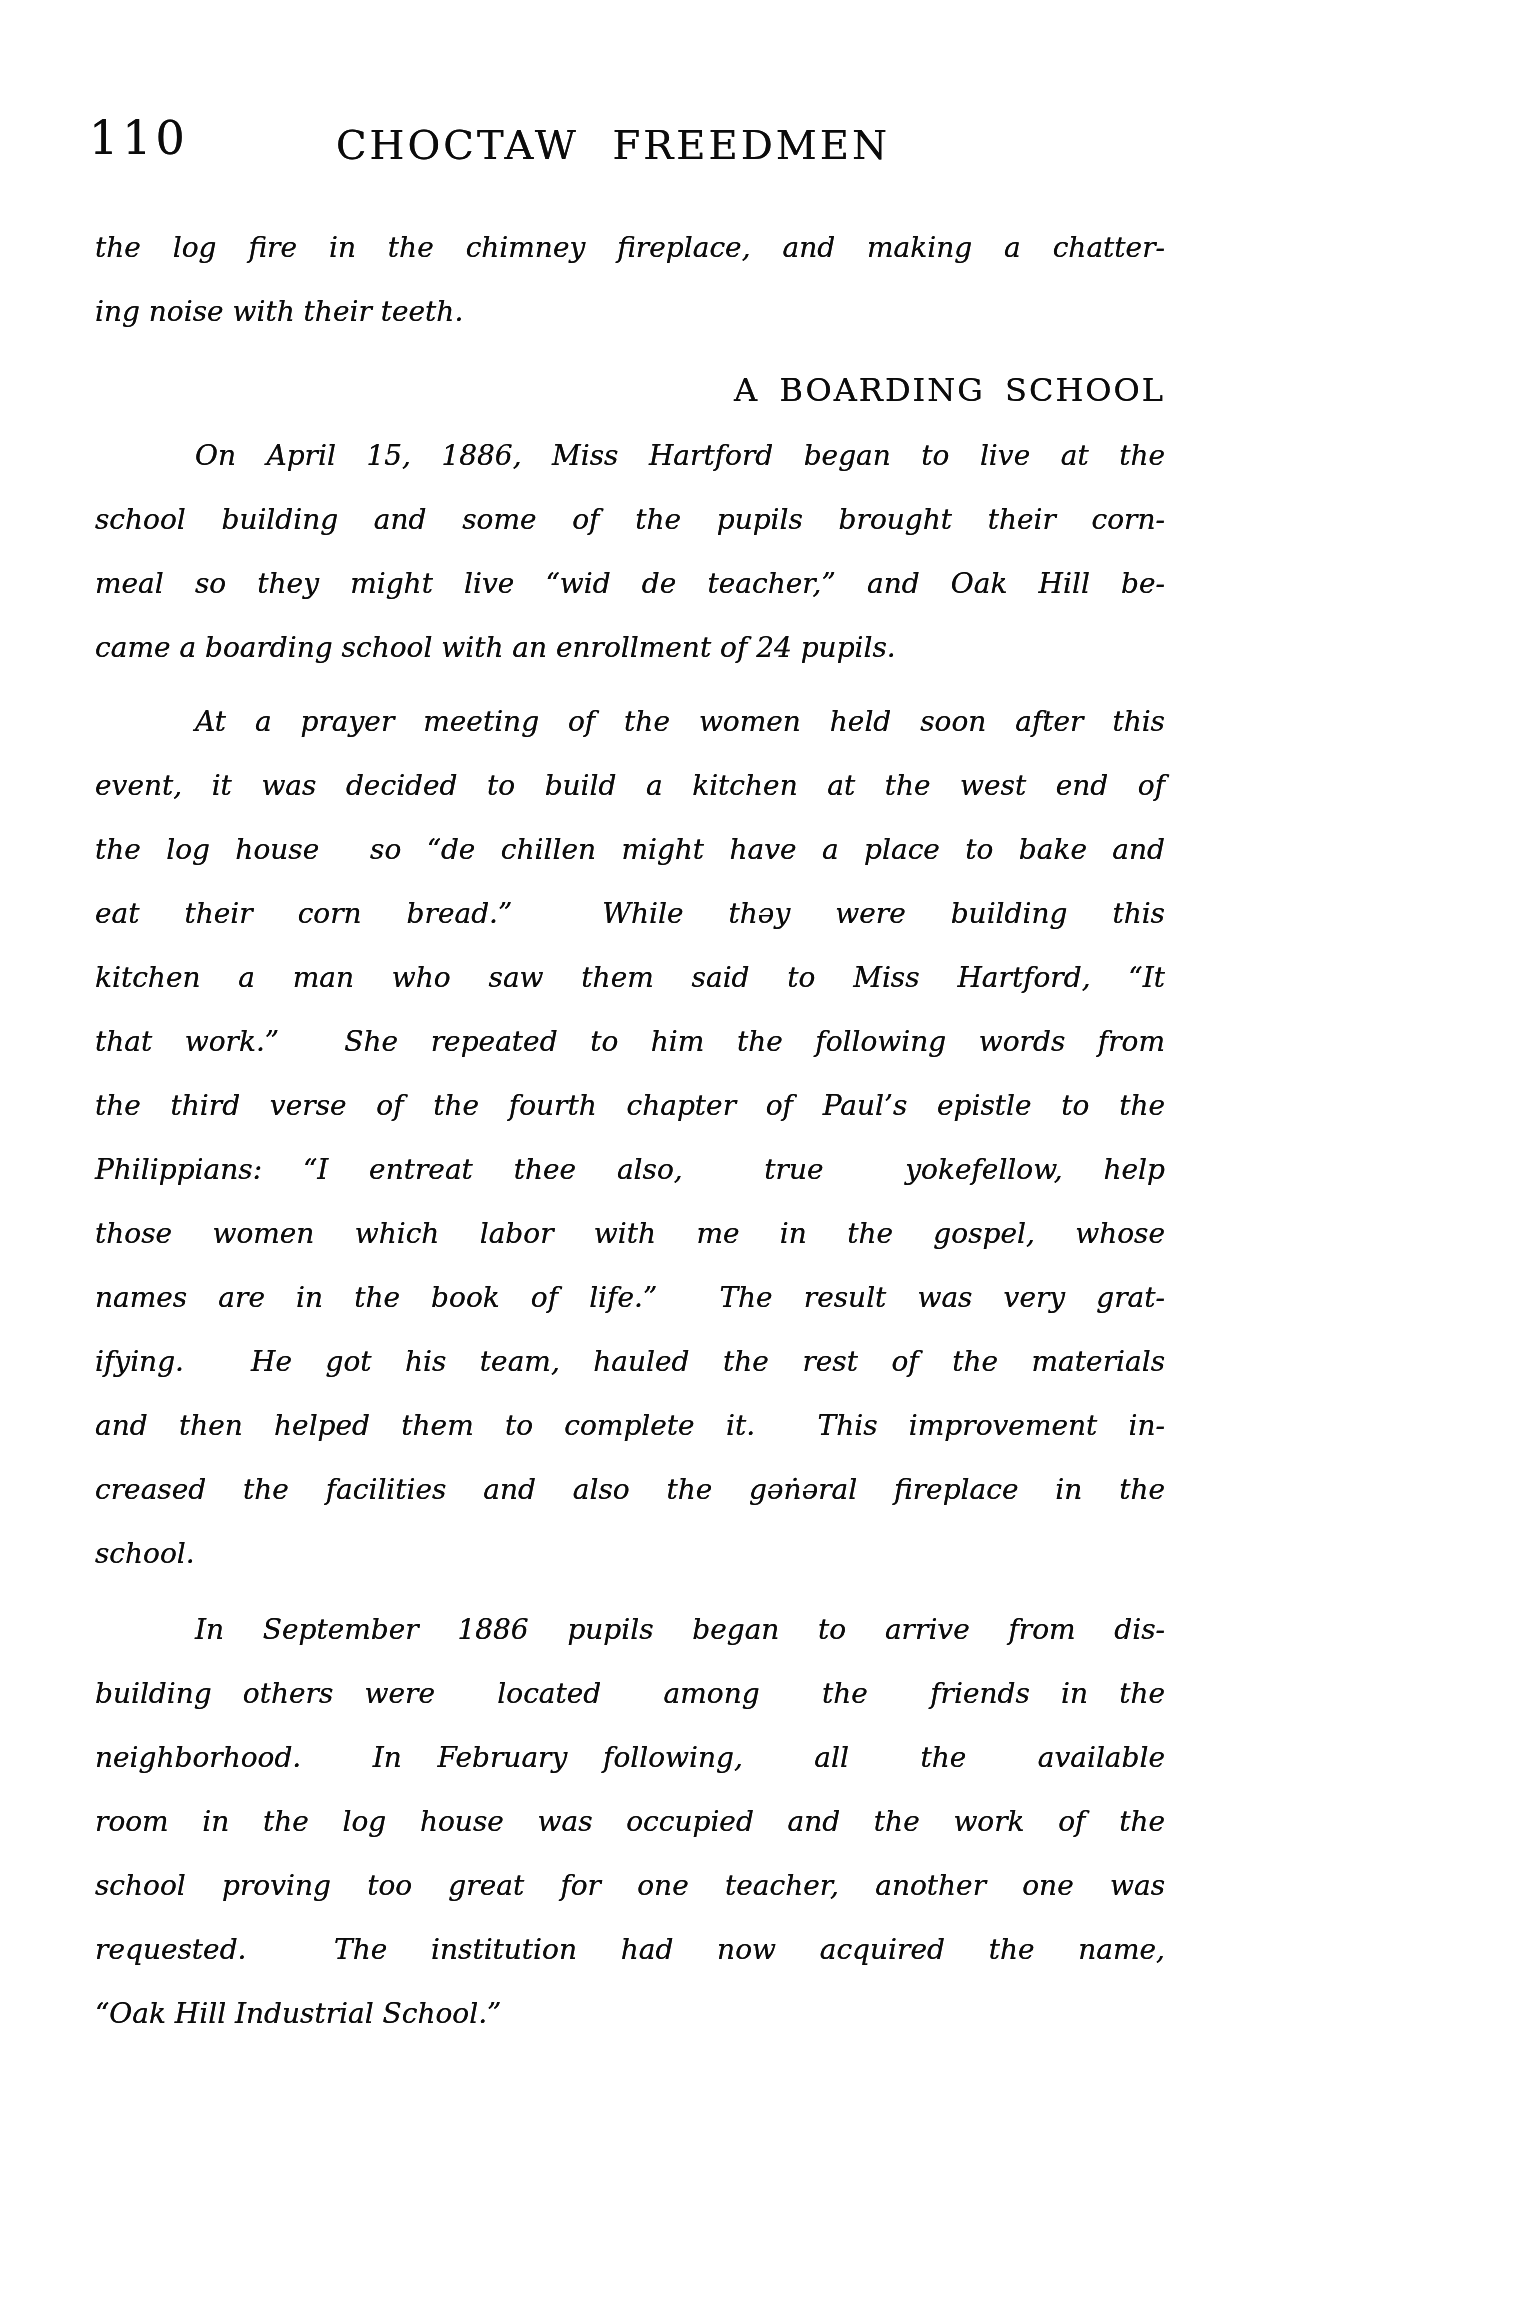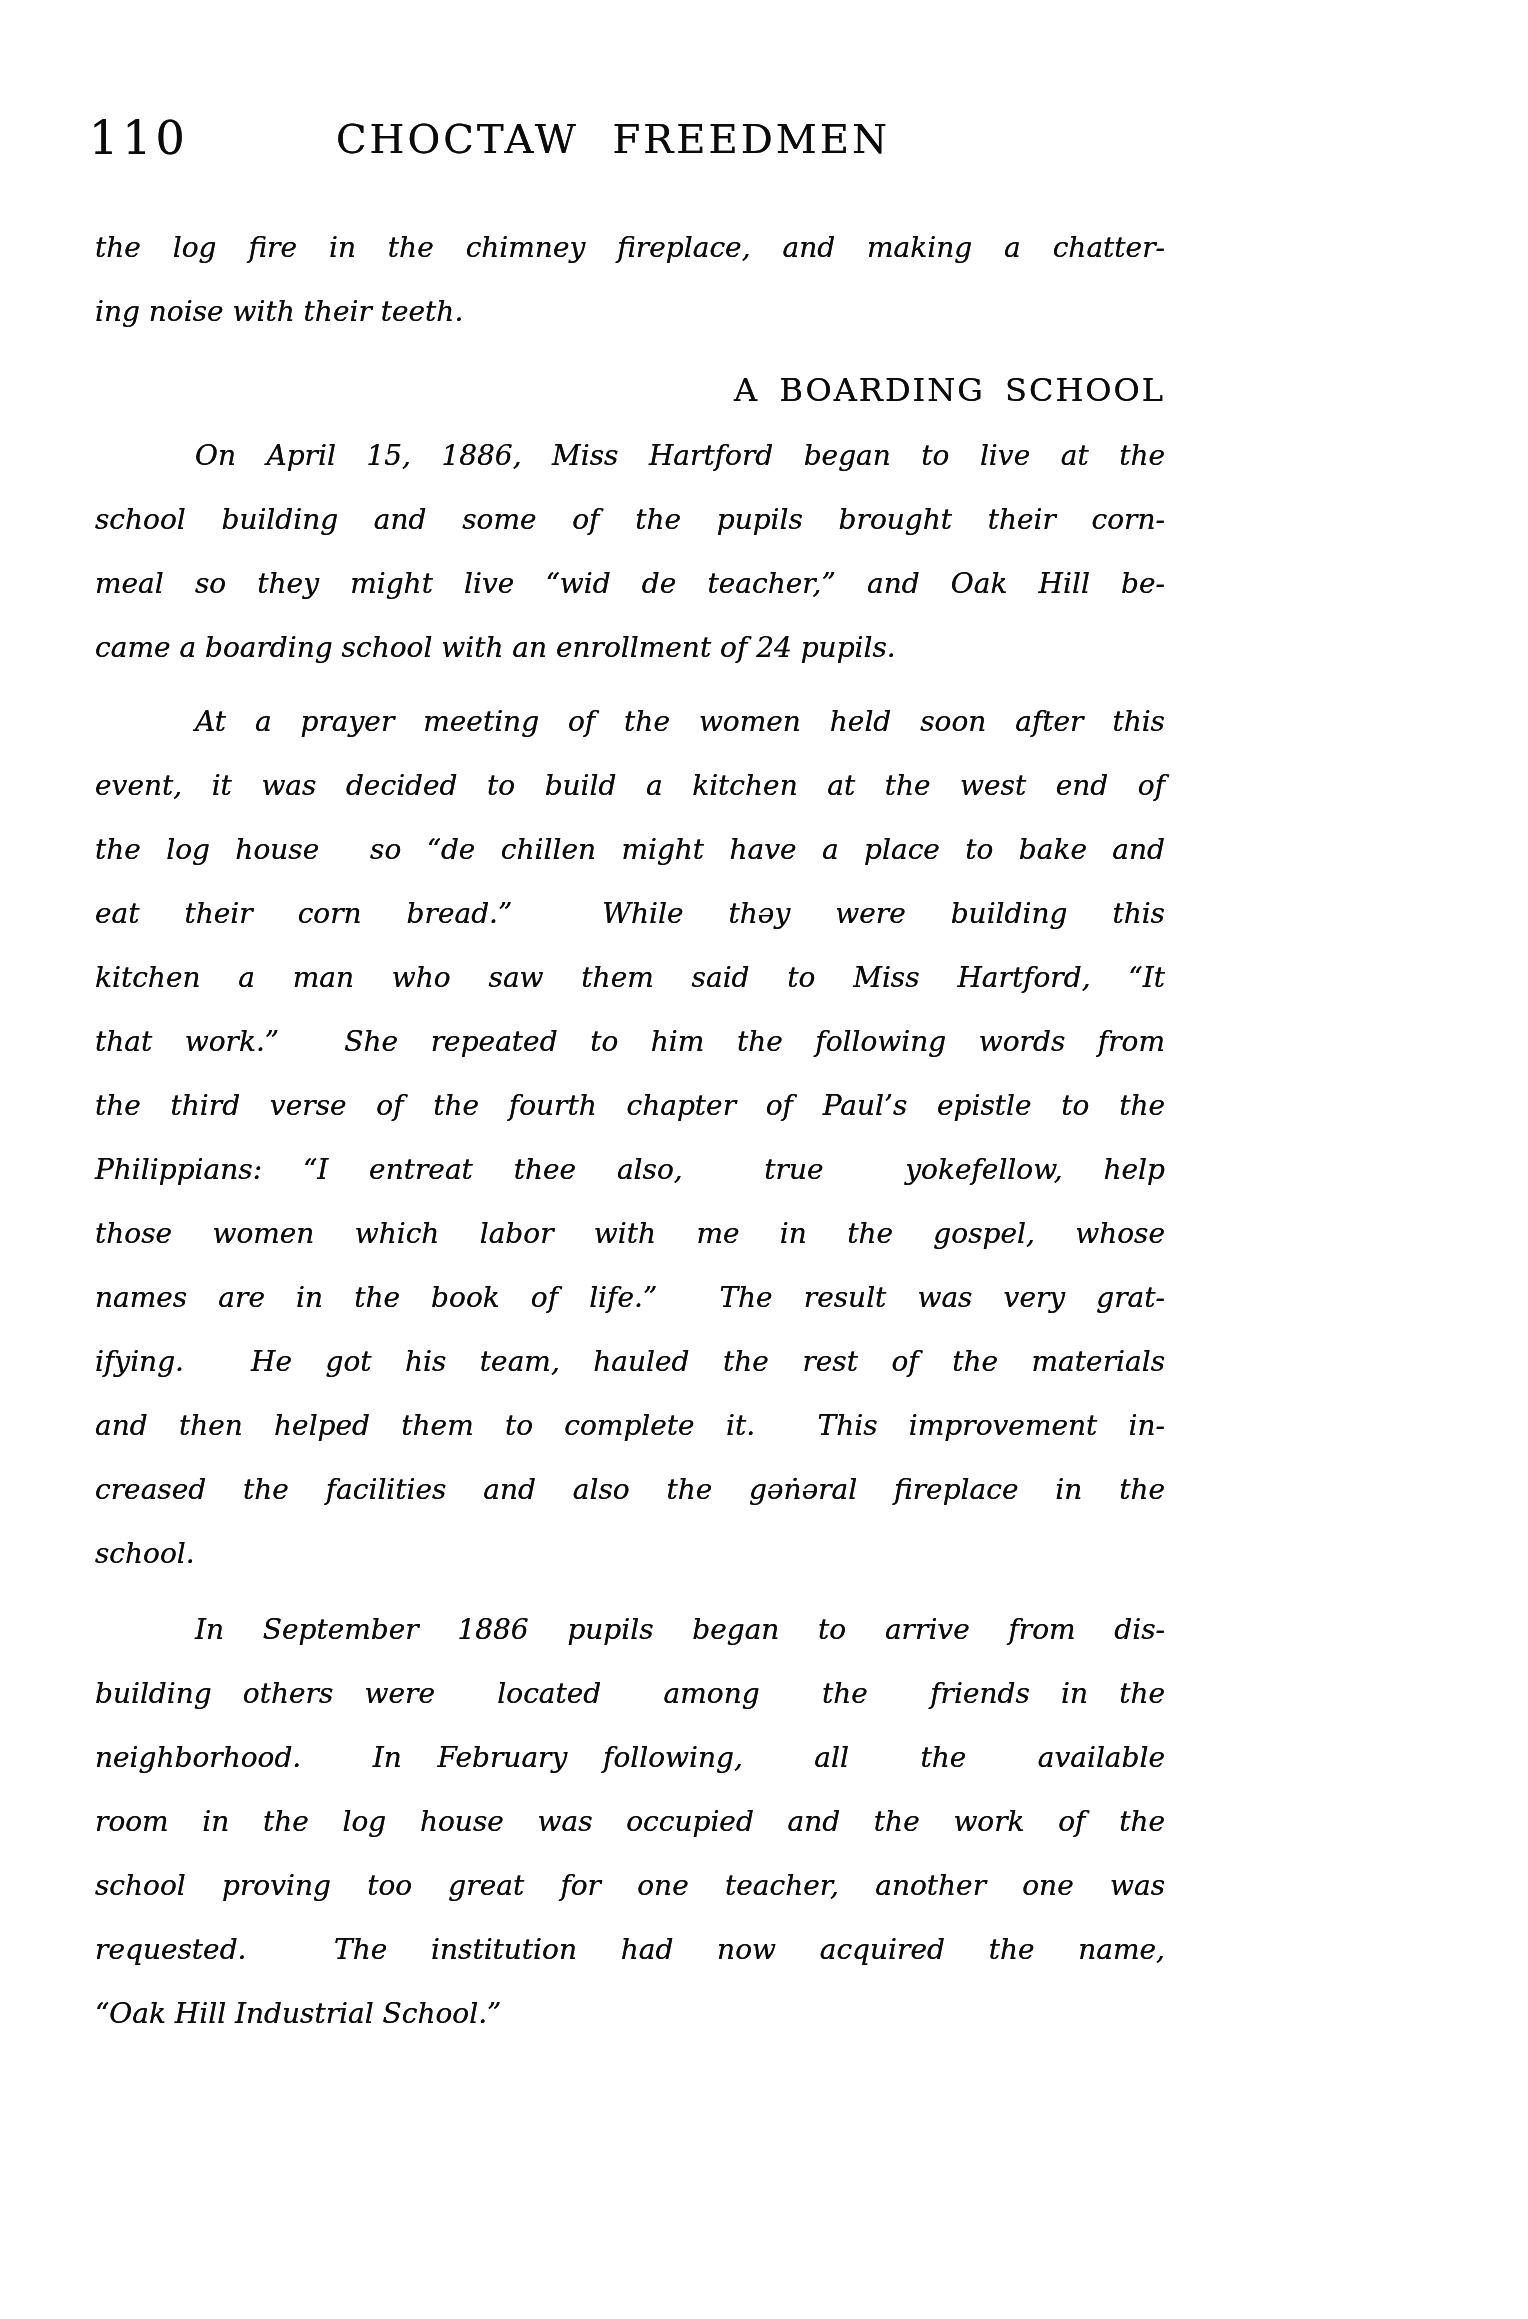--- a/index.html
+++ b/index.html
@@ -27,21 +27,21 @@
     left: -6px;
     top: 0;
     font-size: 46px;
     line-height: 52px;
     letter-spacing: 4px;
     text-shadow: 0 0 0.6px rgba(0,0,0,0.85);
   }
   .running-title {
     position: absolute;
     left: 50%;
-    top: 3px;
+    top: 9px;
     transform: translateX(calc(-50% - 17px));
     font-size: 40px;
     line-height: 48px;
     letter-spacing: 3px;
     word-spacing: 18px;
     white-space: nowrap;
     text-shadow: 0 0 0.6px rgba(0,0,0,0.85);
   }
   .body {
     margin-top: 40px;

